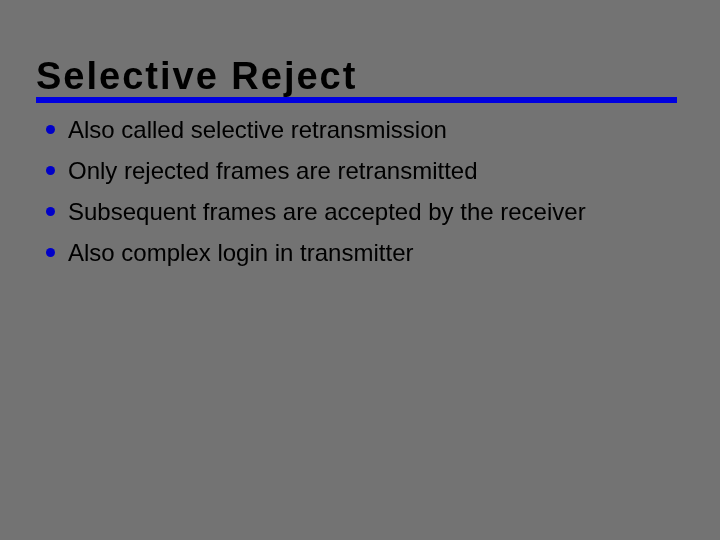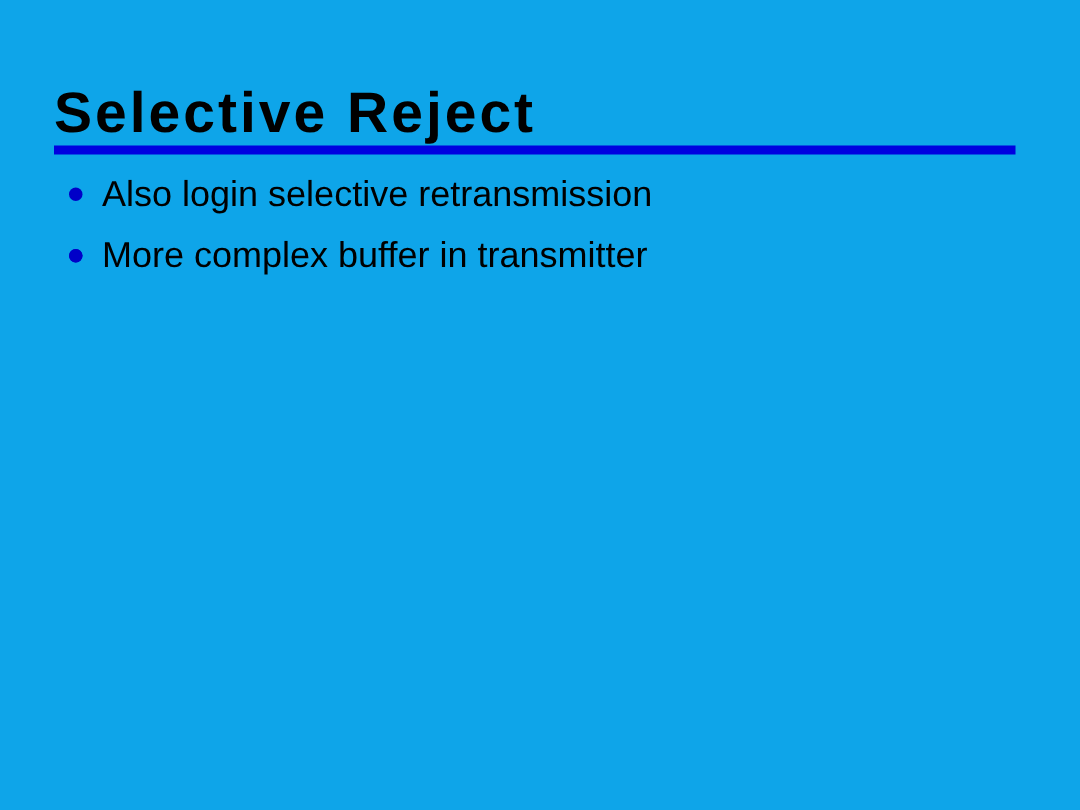--- a/index.html
+++ b/index.html
@@ -4,21 +4,21 @@
 <style>
   html, body {
     margin: 0;
     padding: 0;
     background: #ffffff;
   }
   .slide {
     position: relative;
     width: 720px;
     height: 540px;
-    background: #0ea5e9;
+    background: #737373;
     overflow: hidden;
     font-family: "Liberation Sans", sans-serif;
   }
   .title {
     position: absolute;
     left: 36px;
     top: 57px;
     margin: 0;
     font-size: 38px;
     line-height: 1;
@@ -65,23 +65,28 @@
 </style>
 </head>
 <body>
 
 <div class="slide">
   <h1 class="title">Selective Reject</h1>
   <div class="rule"></div>
   <ul class="bullets">
     <li>
       <span class="dot"></span>
-      <span class="line">Also login selective retransmission</span>
+      <span class="line">Also called selective retransmission</span>
     </li>
     <li>
       <span class="dot"></span>
+      <span class="line">Only rejected frames are retransmitted</span>
     </li>
     <li>
       <span class="dot"></span>
-      <span class="line">More complex buffer in transmitter</span>
+      <span class="line">Subsequent frames are accepted by the receiver</span>
+    </li>
+    <li>
+      <span class="dot"></span>
+      <span class="line">Also complex login in transmitter</span>
     </li>
   </ul>
 </div>
 
 </body></html>

